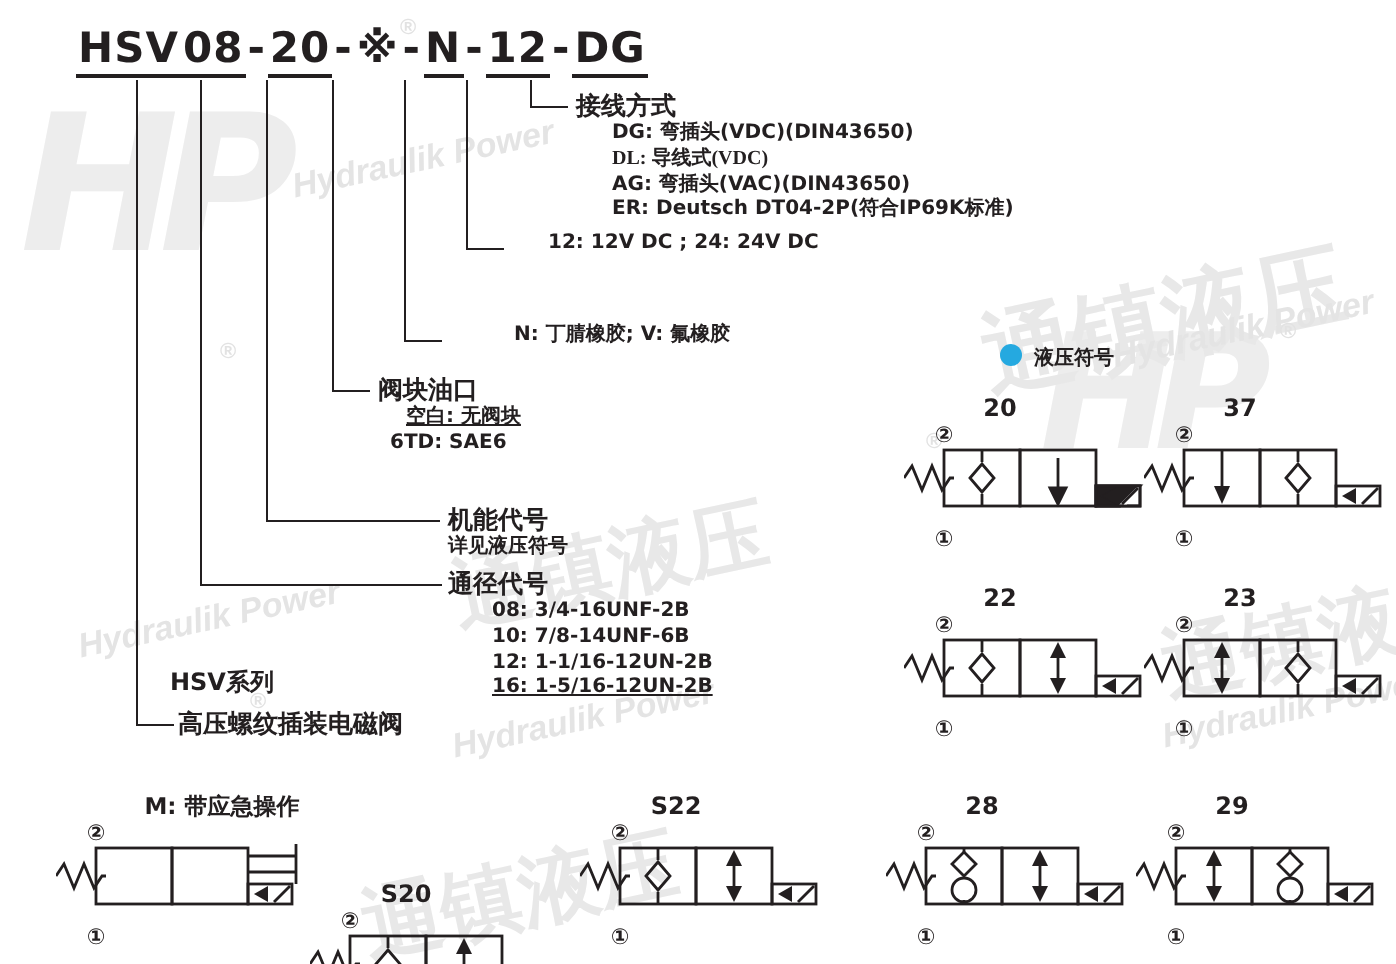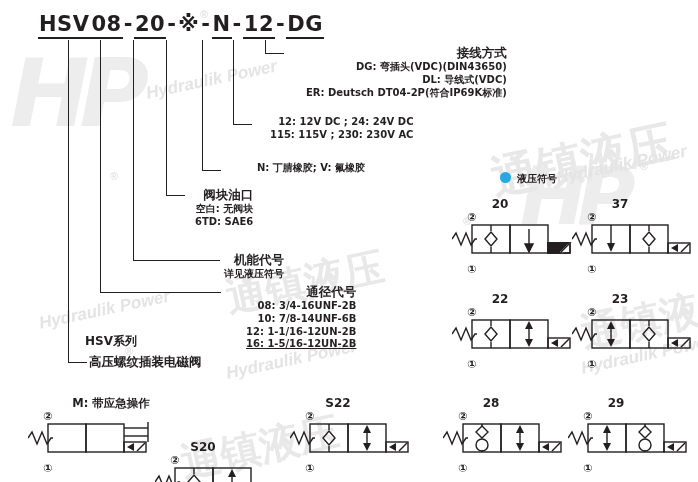--- a/index.html
+++ b/index.html
@@ -15,21 +15,21 @@
   .wm-hp{font-family:"DejaVu Sans",sans-serif;font-size:95px;font-style:italic;letter-spacing:-10px;color:#ededed;}
   .wm-cn{font-size:46px;color:#e8e8e8;transform:rotate(-12deg);font-family:"DejaVu Sans",sans-serif;}
   .wm-lat{font-size:17px;color:#e4e4e4;transform:rotate(-12deg);font-style:italic;}
   .wm-reg{font-size:11px;color:#e2e2e2;}
   
   #code-line{top:12px;left:38px;font-size:21px;font-weight:bold;letter-spacing:.5px;white-space:nowrap;font-family:"DejaVu Sans",sans-serif;}
   #code-line .seg{border-bottom:2px solid #231f20;padding:0 1px 1px 1px;}
   #code-line .dash{padding:0 1px;}
   .corner{position:absolute;border-left:1.3px solid #231f20;border-bottom:1.3px solid #231f20;}
   
-  .lbl{position:absolute;white-space:nowrap;line-height:1.28;text-align:right;}
+  .lbl{position:absolute;white-space:nowrap;line-height:1.28;}
   .lbl .t{font-size:12.5px;font-weight:bold;font-family:"DejaVu Sans",sans-serif;}
   .lbl .s{font-size:10px;font-family:"DejaVu Sans",sans-serif;}
   .lbl .s.b{font-weight:bold;}
   
   #symbols-heading{top:172px;left:500px;font-size:10px;font-weight:bold;font-family:"DejaVu Sans",sans-serif;}
   .bullet{display:inline-block;width:11px;height:11px;border-radius:50%;background:#25a9e0;vertical-align:-1px;margin-right:6px;}
   
   .sym{position:absolute;}
   .sym .cap{position:absolute;font-size:12px;font-weight:bold;font-family:"DejaVu Sans",sans-serif;text-align:center;white-space:nowrap;}
   .sym svg{display:block;}
@@ -68,36 +68,36 @@
 
 <div class="corner" data-interactable="false" style="left:133px;top:40px;width:86px;height:220px;"></div>
 
 <div class="corner" data-interactable="false" style="left:100px;top:40px;width:120px;height:252px;"></div>
 
 <div class="corner" data-interactable="false" style="left:68px;top:40px;width:18px;height:322px;"></div>
 
 <div class="lbl" data-interactable="false" style="left:288px;top:45px;">
   <div class="t" data-interactable="false">接线方式</div>
   <div class="s b" style="margin-left:18px;" data-interactable="false">DG: 弯插头(VDC)(DIN43650)</div>
-  <div class="s b" style="margin-left:29px;" data-interactable="false">DL: 导线式(VDC)</div>
+  <div class="s b" style="margin-left:18px;font-family:Liberation Serif, serif;" data-interactable="false">DL: 导线式(VDC)</div>
+  <div class="s b" style="margin-left:18px;" data-interactable="false">AG: 弯插头(VAC)(DIN43650)</div>
   <div class="s b" style="margin-left:18px;" data-interactable="false">ER:  Deutsch DT04-2P(符合IP69K标准)</div>
 </div>
 
 <div class="lbl" data-interactable="false" style="left:256px;top:116px;">
   <div class="s b" style="margin-left:18px;" data-interactable="false">12: 12V DC ;      24: 24V DC</div>
-  <div class="s b" style="margin-left:14px;" data-interactable="false">115: 115V ;       230: 230V AC</div>
 </div>
 
 <div class="lbl" data-interactable="false" style="left:225px;top:162px;">
   <div class="s b" style="margin-left:32px;" data-interactable="false">N: 丁腈橡胶; V: 氟橡胶</div>
 </div>
 
 <div class="lbl" data-interactable="false" style="left:189px;top:187px;">
   <div class="t" data-interactable="false">阀块油口</div>
-  <div class="s b" style="" data-interactable="false">空白: 无阀块</div>
+  <div class="s b" style="margin-left:14px;text-decoration:underline;" data-interactable="false">空白: 无阀块</div>
   <div class="s b" style="margin-left:6px;" data-interactable="false">6TD: SAE6</div>
 </div>
 
 <div class="lbl" data-interactable="false" style="left:224px;top:252px;">
   <div class="t" data-interactable="false">机能代号</div>
   <div class="s b" style="" data-interactable="false">详见液压符号</div>
 </div>
 
 <div class="lbl" data-interactable="false" style="left:224px;top:284px;">
   <div class="t" data-interactable="false">通径代号</div>

